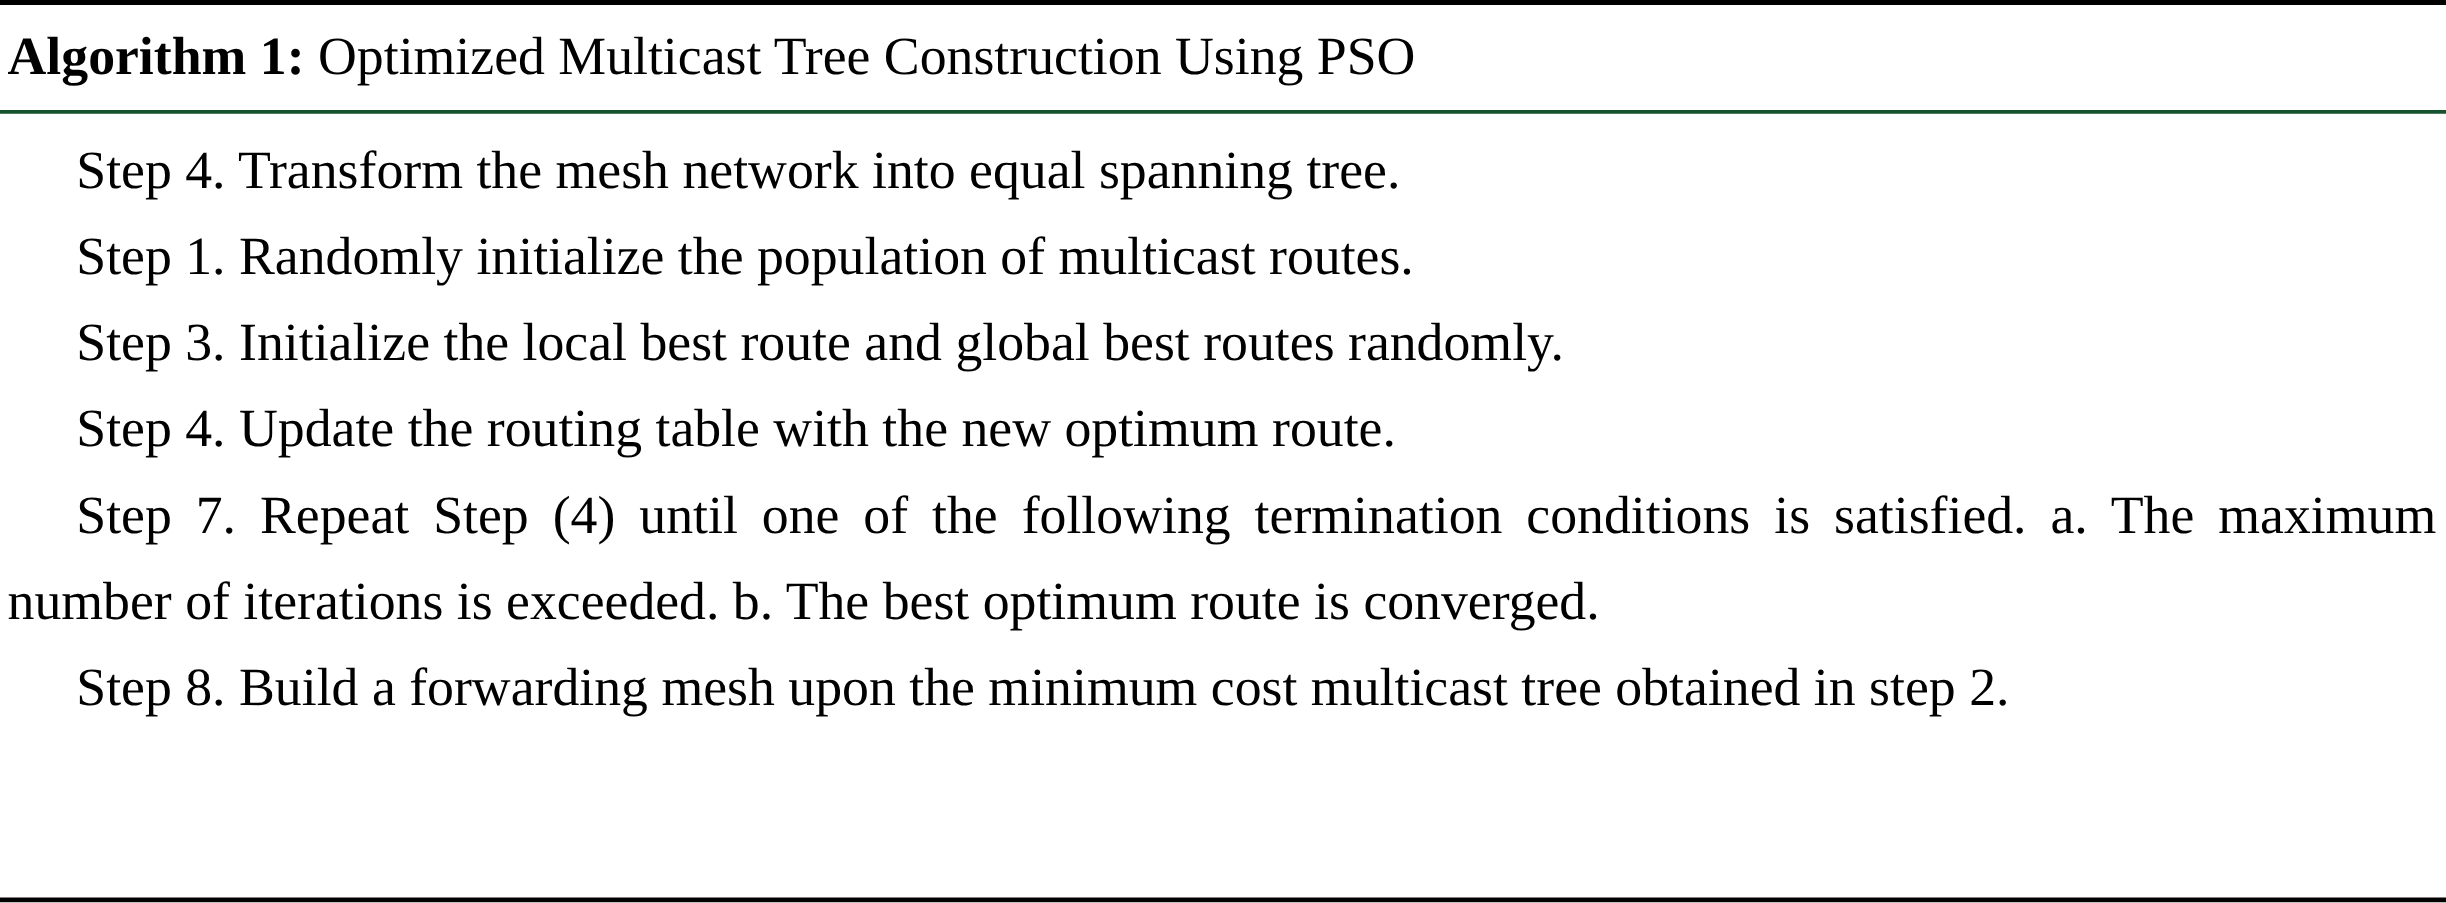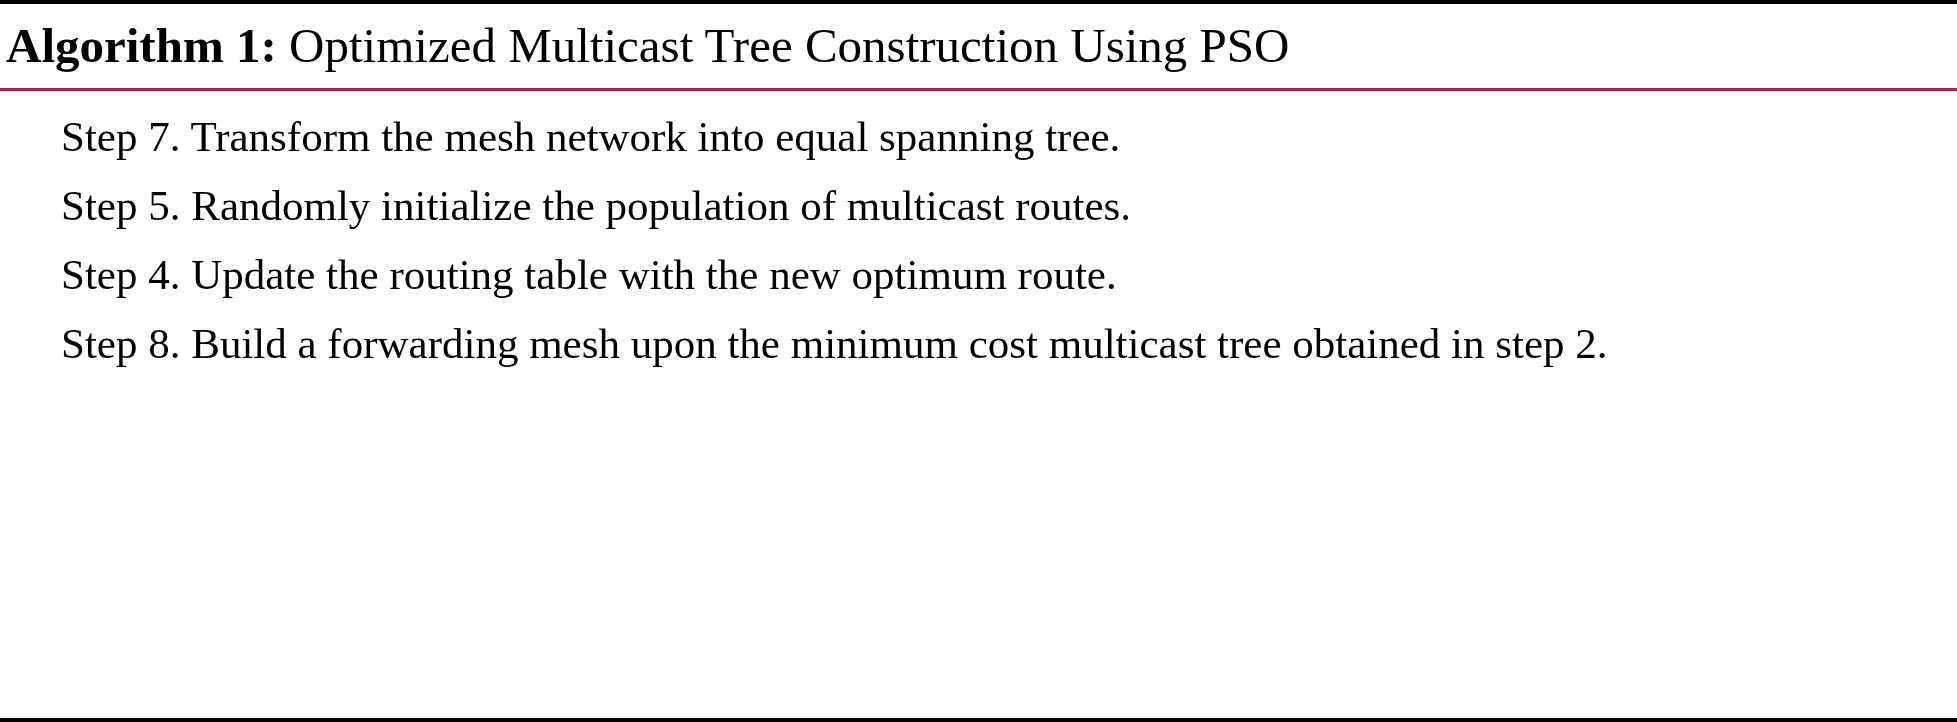--- a/index.html
+++ b/index.html
@@ -14,22 +14,22 @@
     overflow: hidden;
     background: #ffffff;
     color: #000000;
     border-top: 4px solid #000000;
     border-bottom: 4px solid #000000;
     font-family: "Liberation Serif", "DejaVu Serif", serif;
   }
   .algo-header {
     box-sizing: border-box;
     padding: 15px 8px 15px 6px;
-    border-bottom: 3px solid #be185d;
-    font-size: 49px;
+    border-bottom: 3px solid #14532d;
+    font-size: 43px;
     line-height: 54px;
     white-space: nowrap;
   }
   .algo-label {
     font-weight: bold;
   }
   .algo-title {
     font-weight: normal;
   }
   .algo-body {
@@ -47,18 +47,20 @@
 </style>
 </head>
 <body>
 
 <div class="algo-box">
   <div class="algo-header">
     <span class="algo-label">Algorithm 1:</span>
     <span class="algo-title">Optimized Multicast Tree Construction Using PSO</span>
   </div>
   <div class="algo-body">
-    <p class="step">Step 7. Transform the mesh network into equal spanning tree.</p>
-    <p class="step">Step 5. Randomly initialize the population of multicast routes.</p>
+    <p class="step">Step 4. Transform the mesh network into equal spanning tree.</p>
+    <p class="step">Step 1. Randomly initialize the population of multicast routes.</p>
+    <p class="step">Step 3. Initialize the local best route and global best routes randomly.</p>
     <p class="step">Step 4. Update the routing table with the new optimum route.</p>
+    <p class="step">Step 7. Repeat Step (4) until one of the following termination conditions is satisfied. a. The maximum number of iterations is exceeded. b. The best optimum route is converged.</p>
     <p class="step">Step 8. Build a forwarding mesh upon the minimum cost multicast tree obtained in step 2.</p>
   </div>
 </div>
 
 </body></html>

